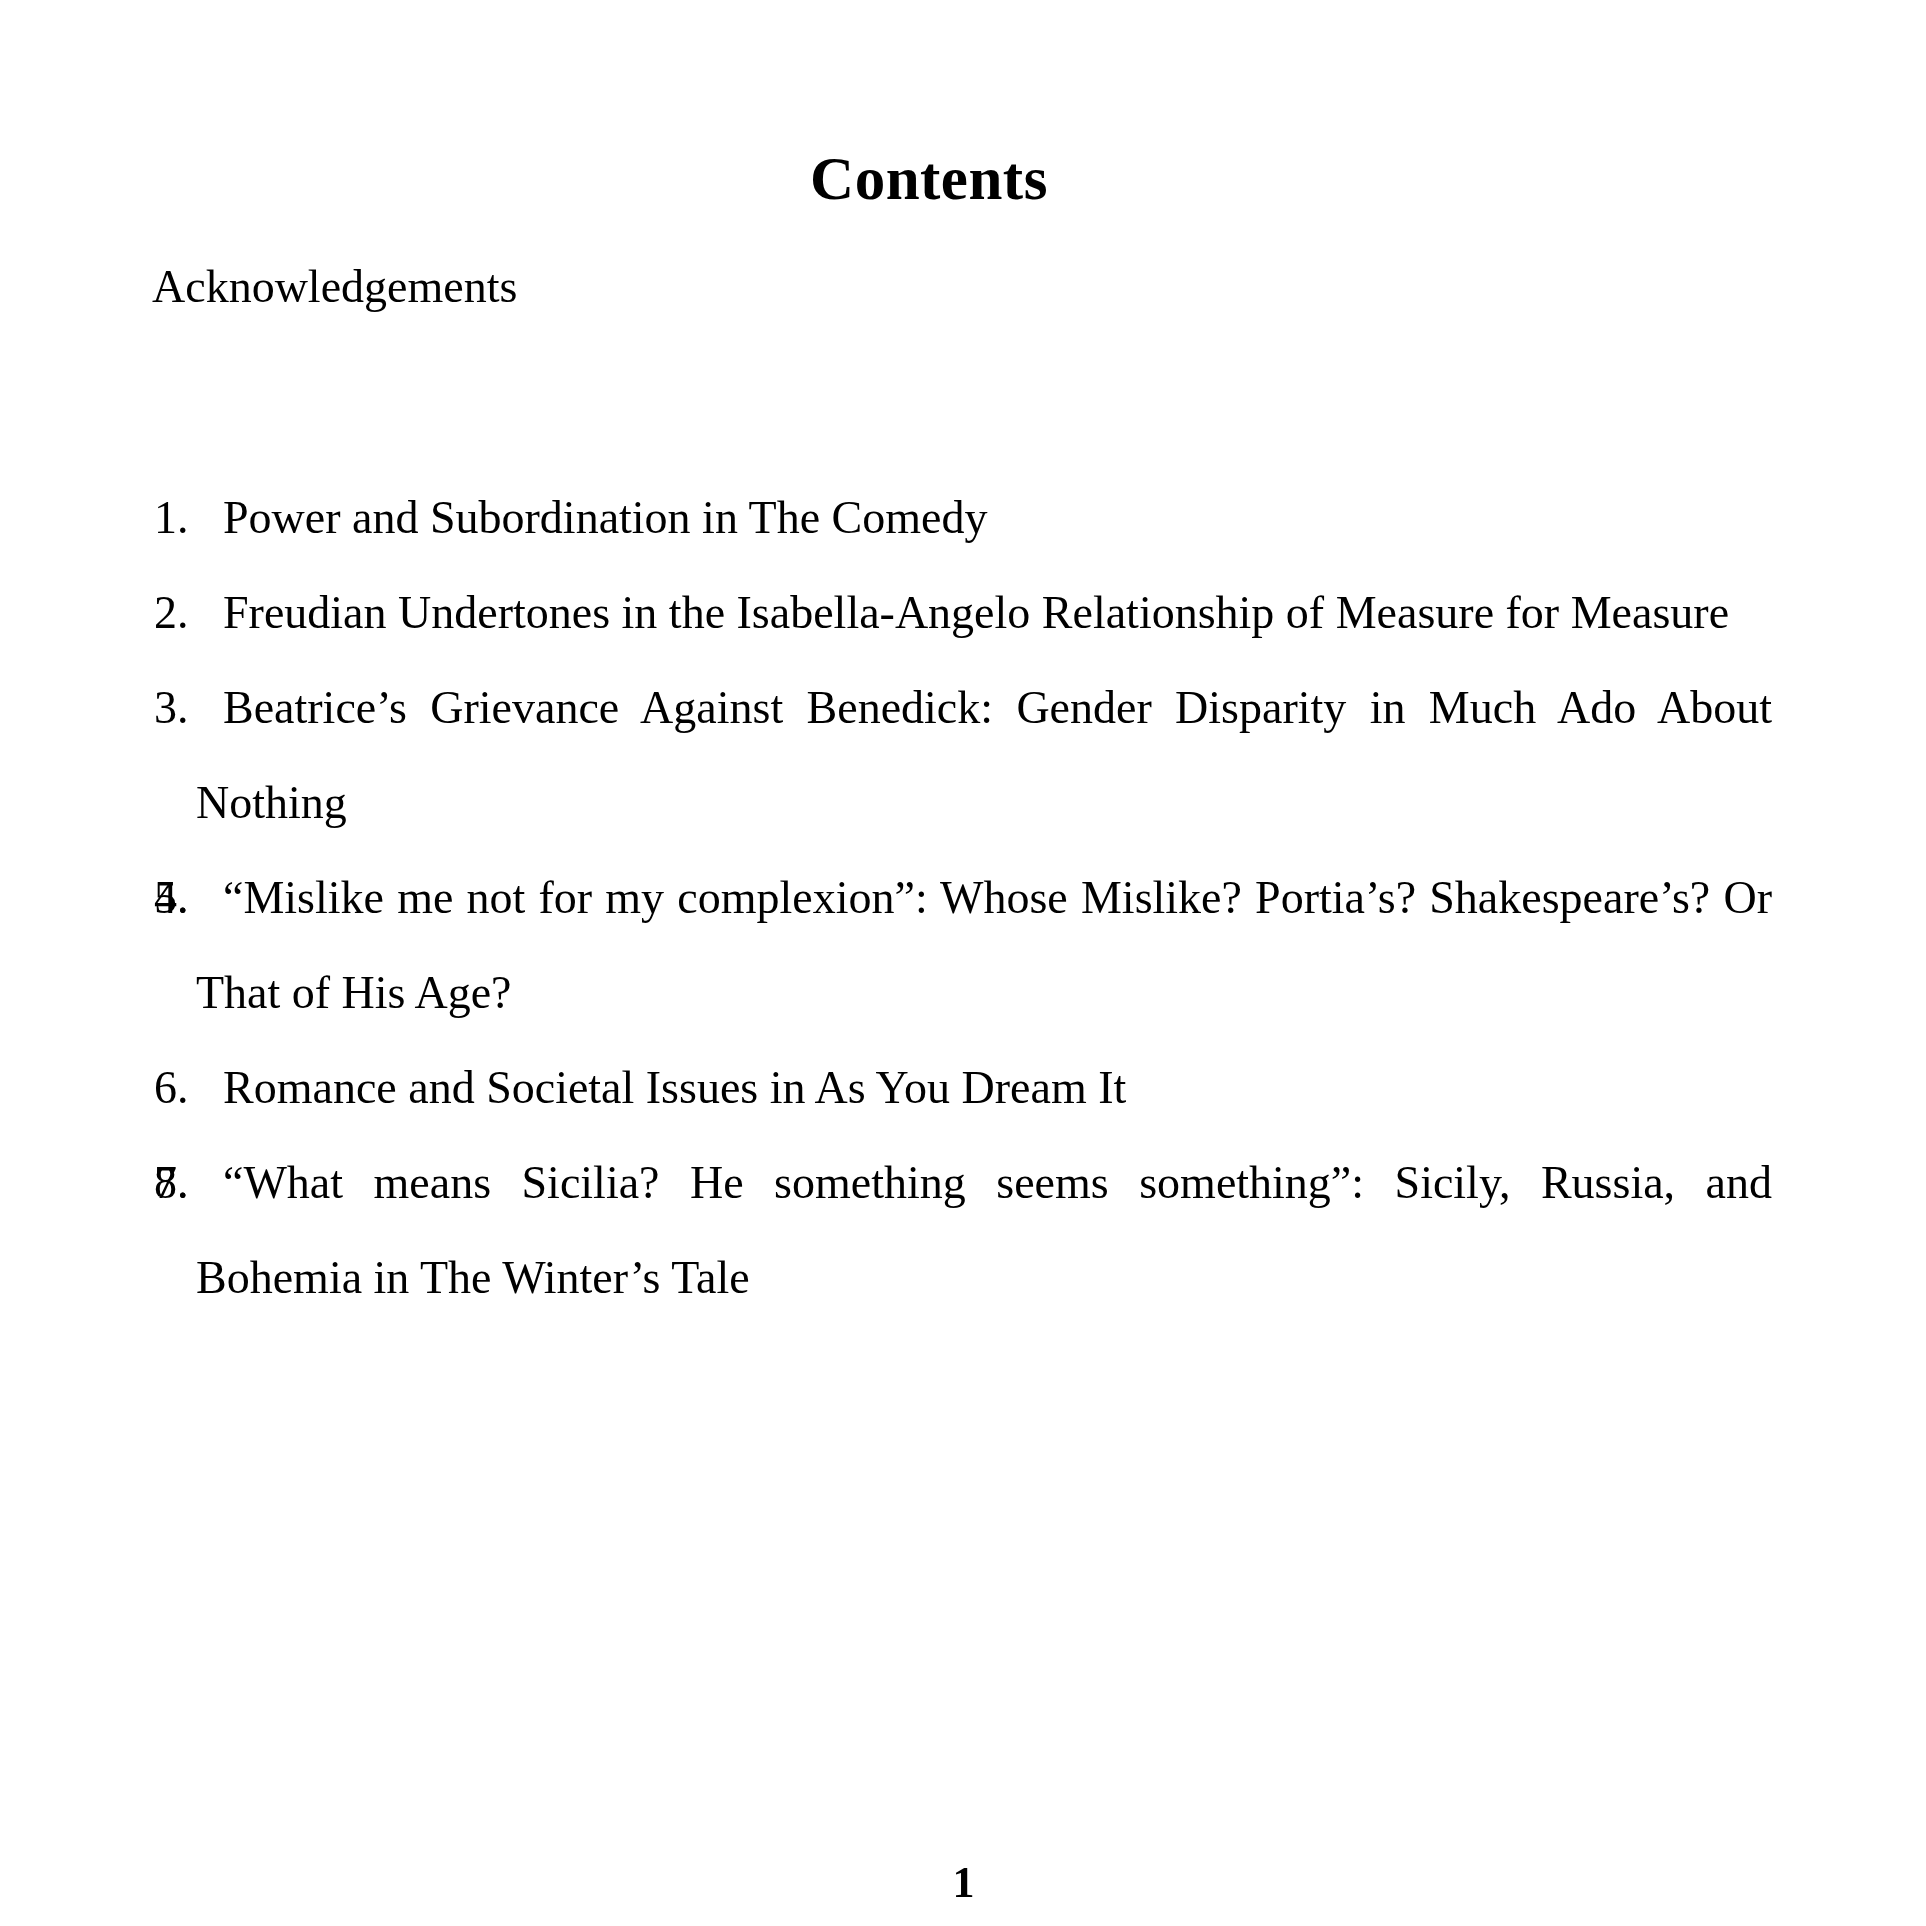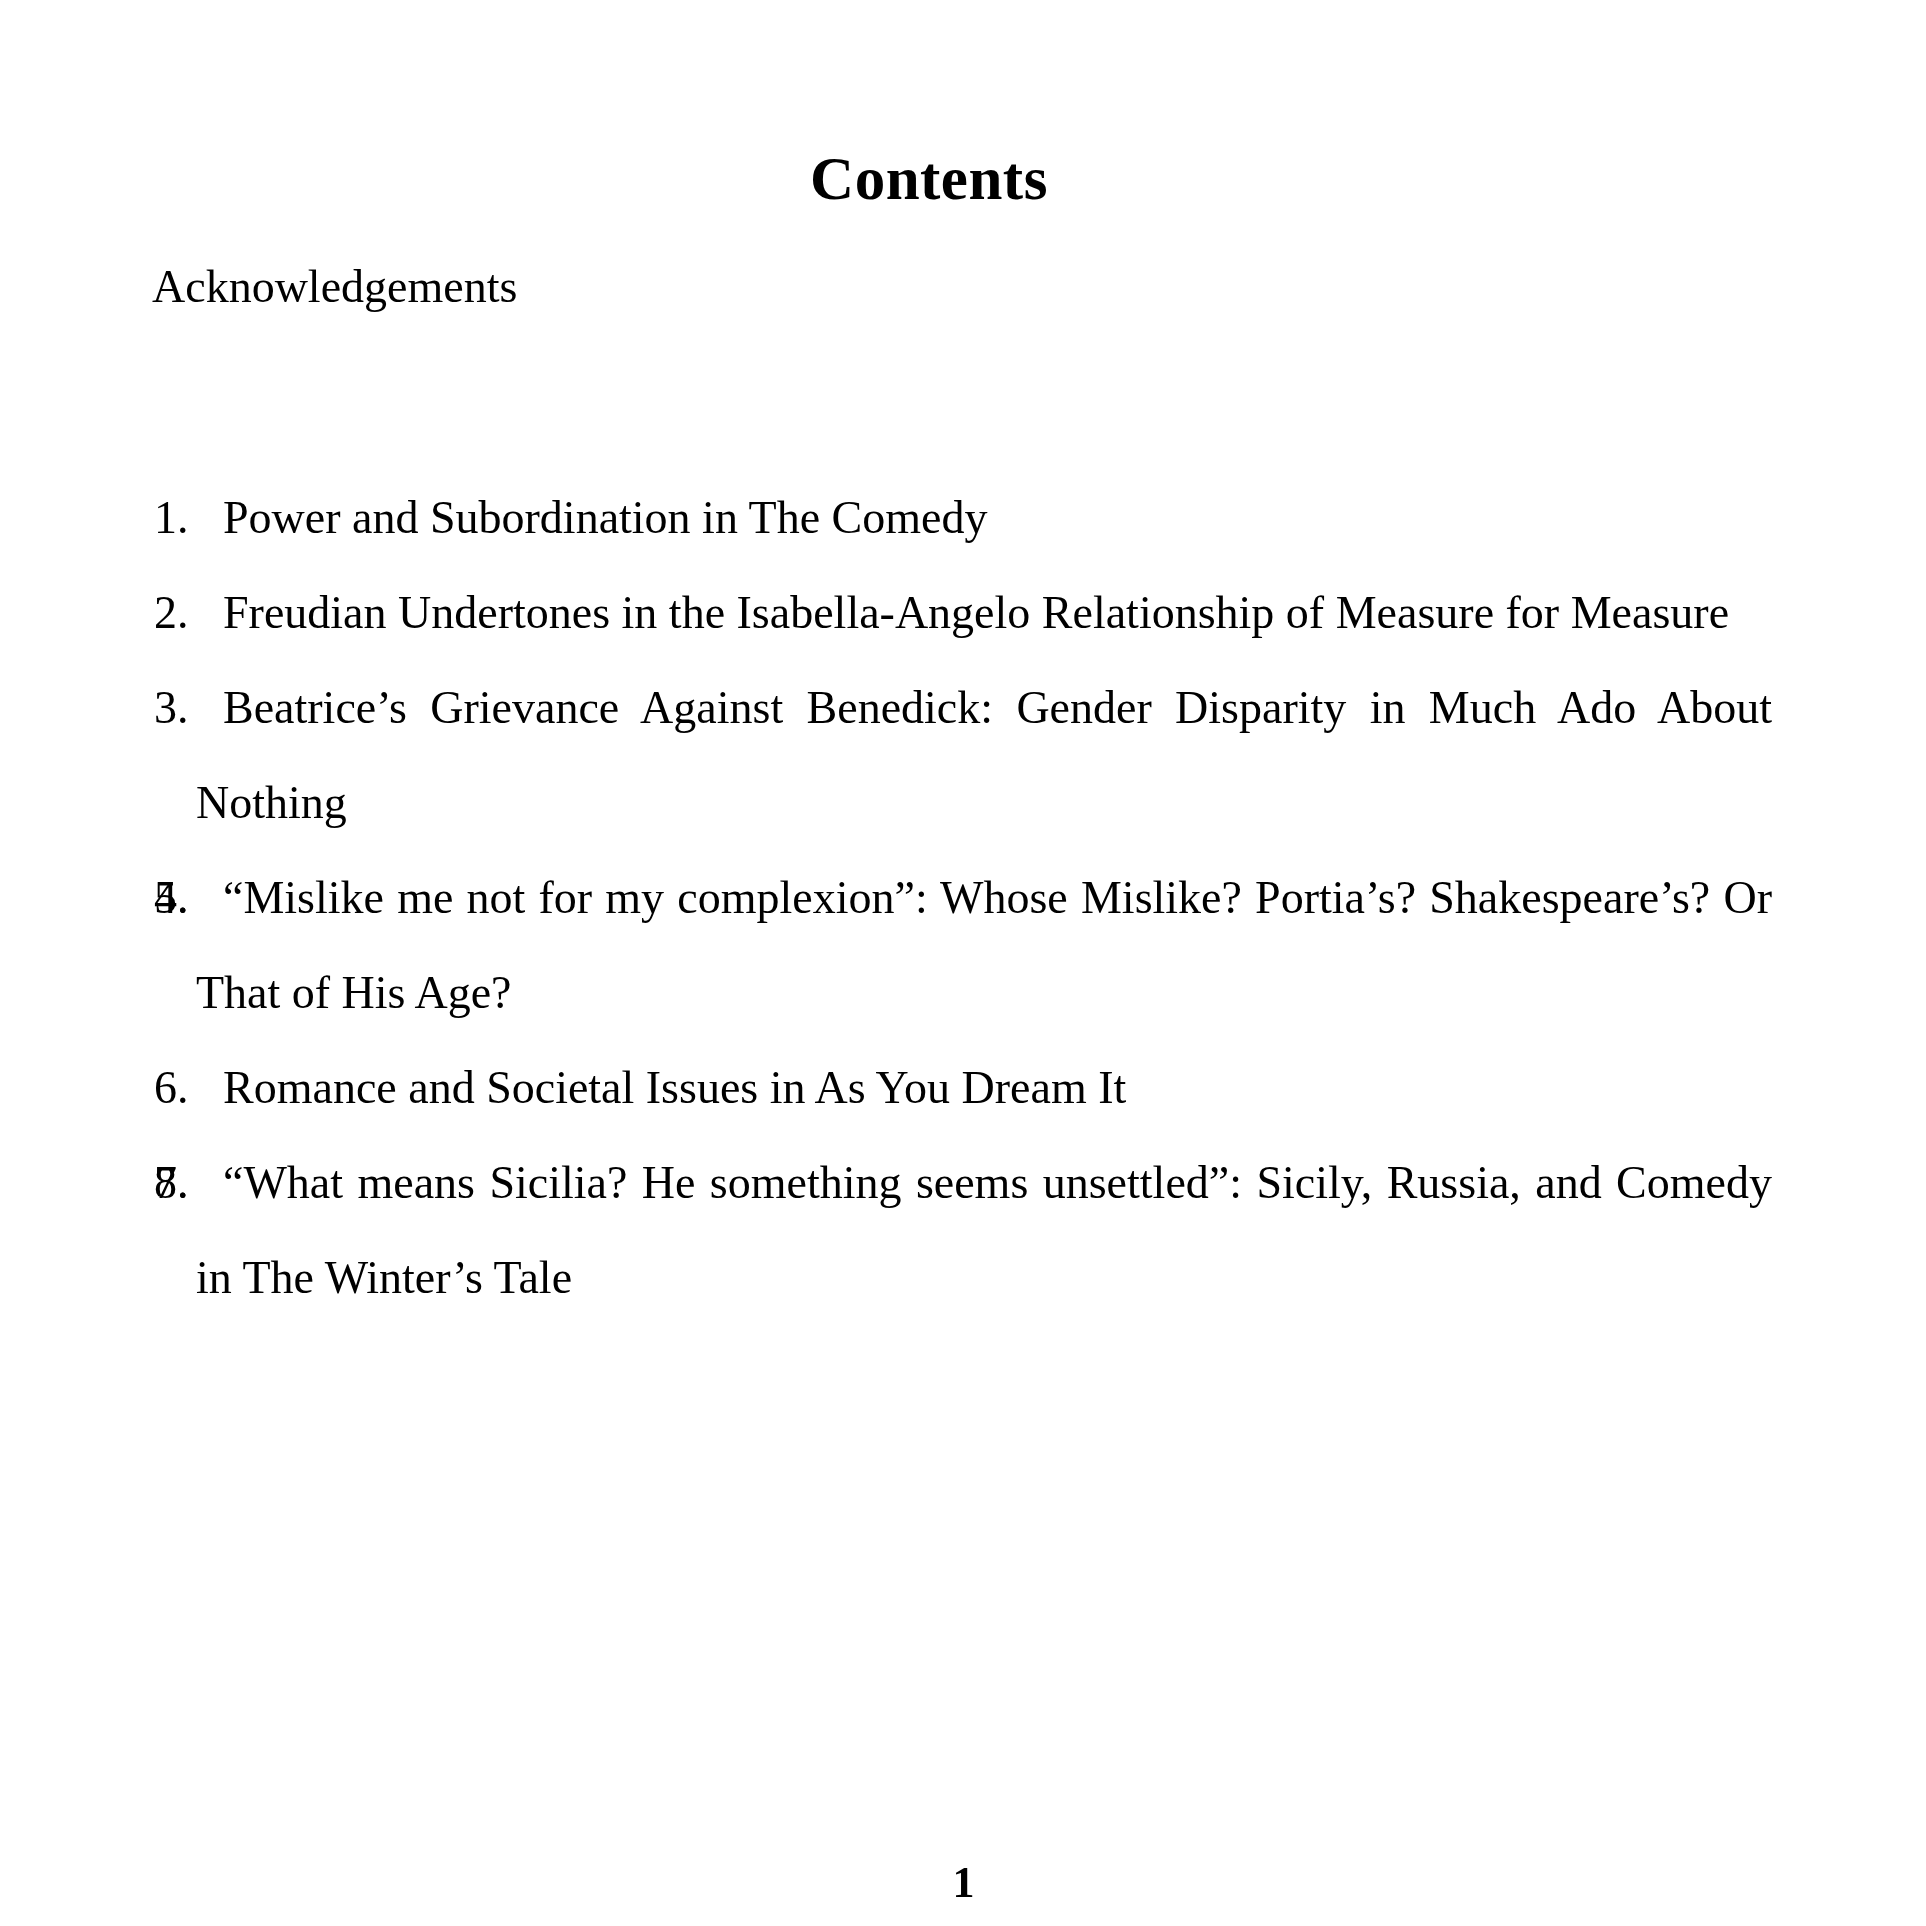--- a/index.html
+++ b/index.html
@@ -105,20 +105,20 @@
     <li>
       <span class="num">5.</span><span>“Mislike me not for my complexion”: Whose Mislike? Portia’s? Shakespeare’s? Or That of His Age?</span>
     </li>
     <li>
       <span class="num">6.</span><span>Romance and Societal Issues in As You Dream It</span>
     </li>
     <li>
       <span class="num">7.</span>
     </li>
     <li>
-      <span class="num">8.</span><span>“What means Sicilia? He something seems unsettled”: Sicily, Russia, and Comedy in The Winter’s Tale</span>
+      <span class="num">8.</span><span>“What means Sicilia? He something seems something”: Sicily, Russia, and Bohemia in The Winter’s Tale</span>
     </li>
   </ol>
 
   <div class="page-number">1</div>
 
 </div>
 
 
 </body></html>

